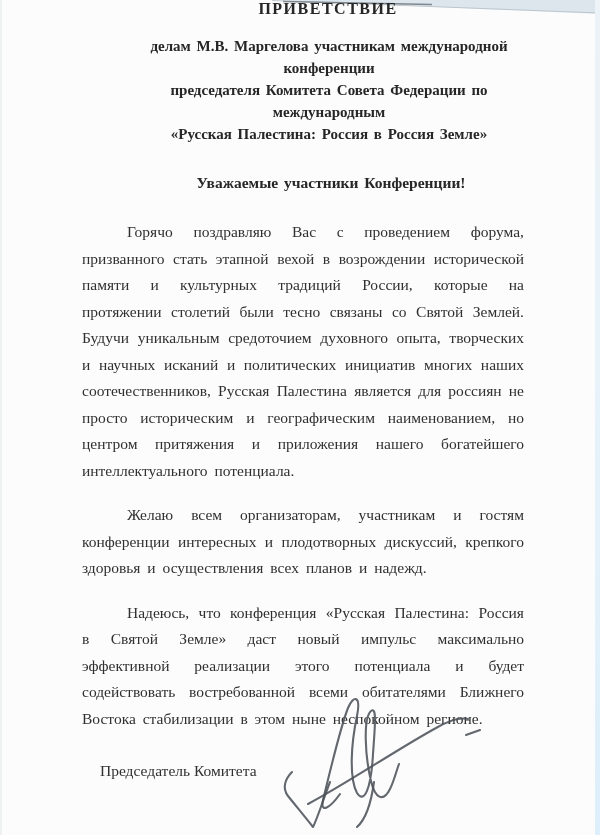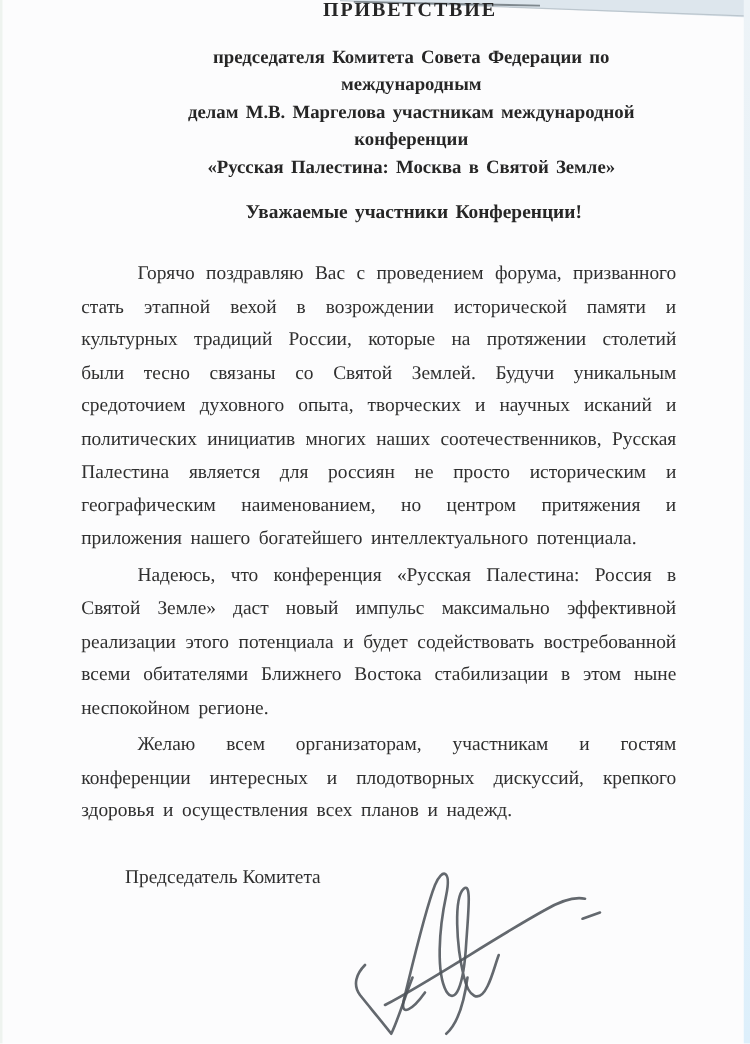--- a/index.html
+++ b/index.html
@@ -52,33 +52,33 @@
     margin-top: 17px;
     padding-left: 52px;
     text-align: center;
     font-weight: bold;
     font-size: 15px;
     line-height: 22px;
     color: #262626;
     word-spacing: 2px;
   }
   .salutation {
-    margin-top: 16px;
+    margin-top: 29px;
     padding-left: 56px;
     text-align: center;
     font-weight: bold;
     font-size: 15.5px;
     color: #262626;
     word-spacing: 2px;
   }
   .body-text {
     margin-top: 27px;
   }
   .body-text p {
-    margin: 1px;
+    margin: 18px;
     text-align: justify;
     text-indent: 45px;
     font-size: 15.5px;
     line-height: 26.5px;
     word-spacing: 3px;
     color: #303030;
   }
   .body-text p + p {
     margin-top: 3px;
   }
@@ -123,31 +123,31 @@
     <line x1="283" y1="1.5" x2="432" y2="4.5" stroke="#6f787e" stroke-width="1.6" opacity="0.85"></line>
   </svg>
   <div class="right-strip"></div>
   <div class="left-strip"></div>
 
   <div class="content">
 
     <h1 class="title">ПРИВЕТСТВИЕ</h1>
 
     <div class="header-block">
+      <div>делам М.В. Маргелова участникам международной конференции</div>
       <div>председателя Комитета Совета Федерации по международным</div>
-      <div>делам М.В. Маргелова участникам международной конференции</div>
-      <div>«Русская Палестина: Москва в Святой Земле»</div>
+      <div>«Русская Палестина: Россия в Россия Земле»</div>
     </div>
 
     <div class="salutation">Уважаемые участники Конференции!</div>
 
     <div class="body-text">
       <p>Горячо поздравляю Вас с проведением форума, призванного стать этапной вехой в возрождении исторической памяти и культурных традиций России, которые на протяжении столетий были тесно связаны со Святой Землей.  Будучи уникальным средоточием духовного опыта, творческих и научных исканий и политических инициатив многих наших соотечественников, Русская Палестина является для россиян не просто историческим и географическим наименованием, но центром притяжения и приложения нашего богатейшего интеллектуального потенциала.</p>
+      <p>Желаю всем организаторам, участникам и гостям конференции интересных и плодотворных дискуссий, крепкого здоровья и осуществления всех планов и надежд.</p>
       <p>Надеюсь, что конференция «Русская Палестина: Россия в Святой Земле» даст новый импульс максимально эффективной реализации этого потенциала и будет содействовать востребованной всеми обитателями Ближнего Востока стабилизации в этом ныне неспокойном регионе.</p>
-      <p>Желаю всем организаторам, участникам и гостям конференции интересных и плодотворных дискуссий, крепкого здоровья и осуществления всех планов и надежд.</p>
     </div>
 
     <div class="closing">
       <div class="position-block">
         <div>Председатель Комитета</div>
 
       </div>
 
     </div>
 

